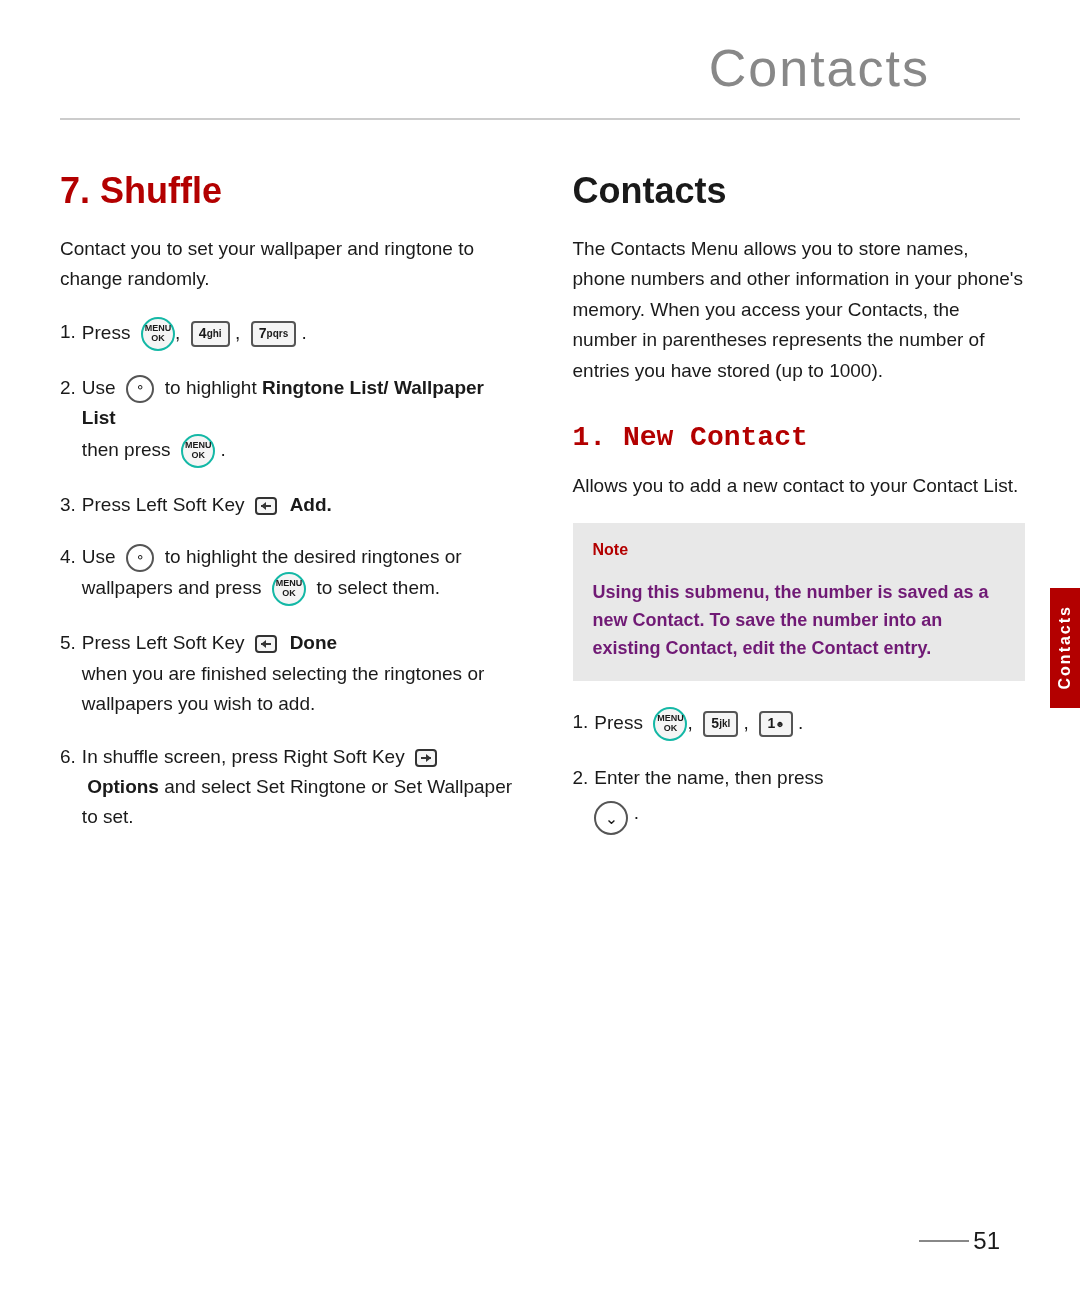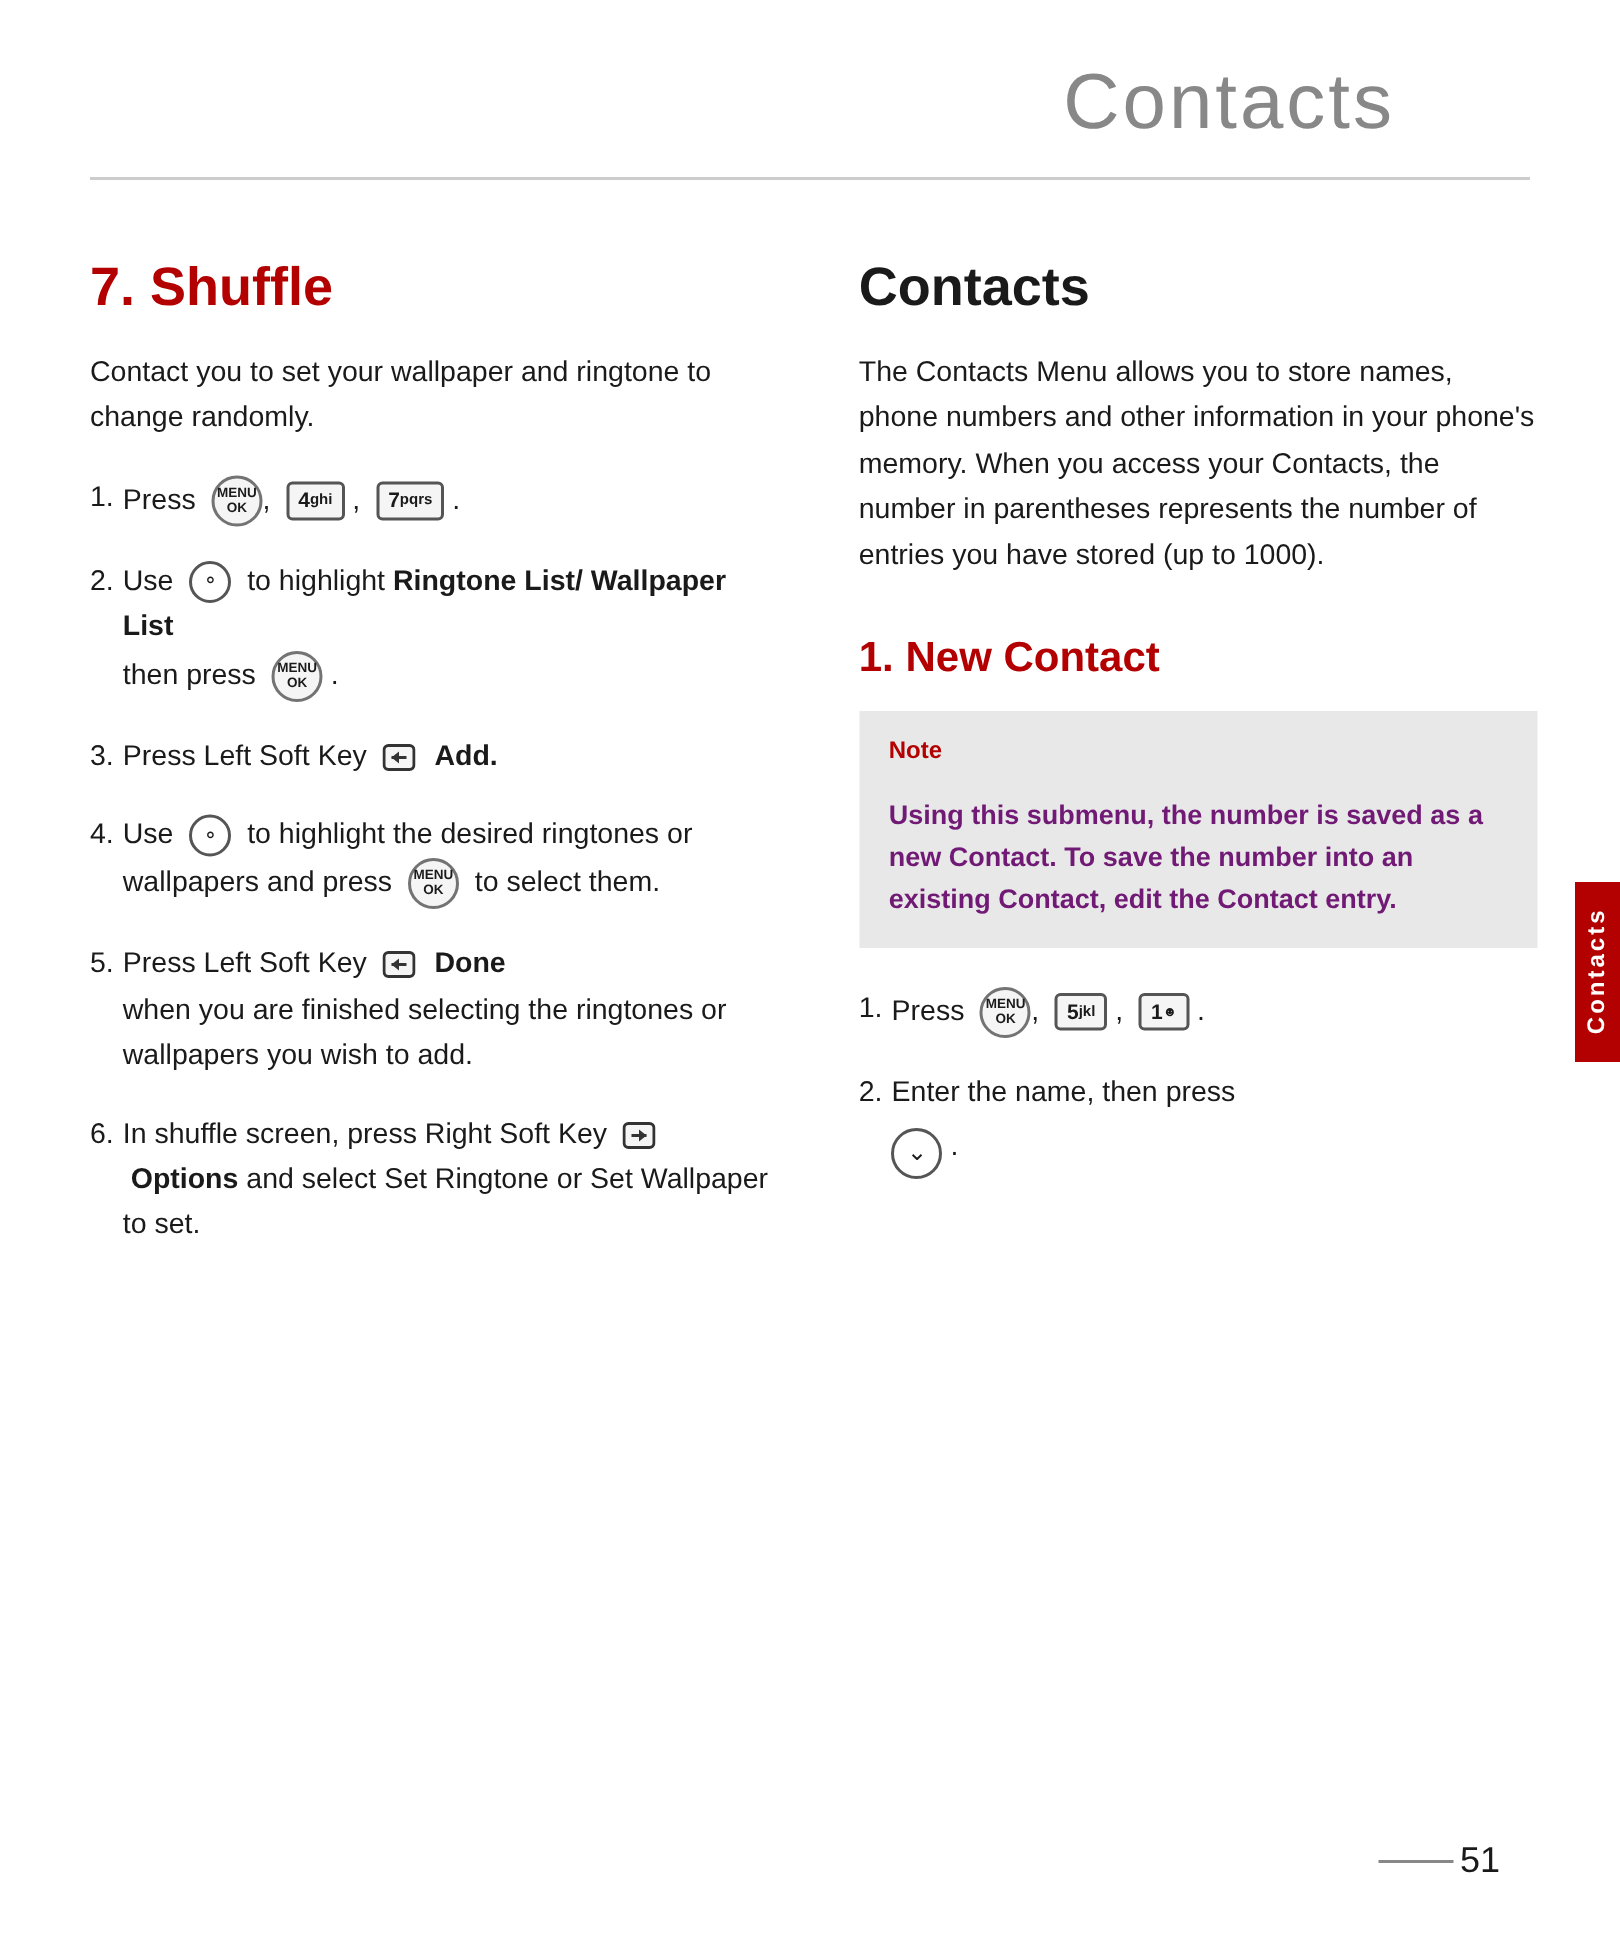--- a/index.html
+++ b/index.html
@@ -62,20 +62,21 @@
       color: #1a1a1a;
       margin-bottom: 22px;
     }
 
     .sub-heading-red {
       font-size: 28px;
       font-weight: 700;
       color: #b30000;
       margin-bottom: 18px;
       margin-top: 36px;
+      font-family: Liberation Mono, monospace;
     }
 
     
     .body-text {
       font-size: 19px;
       line-height: 1.6;
       color: #1a1a1a;
       margin-bottom: 22px;
     }
 
@@ -119,21 +120,21 @@
       background: #f5f5f5;
       min-width: 32px;
       vertical-align: middle;
       line-height: 1.4;
     }
 
     .key-icon-menu {
       display: inline-flex;
       align-items: center;
       justify-content: center;
-      border: 2px solid #737373;
+      border: 2px solid #14b8a6;
       border-radius: 50%;
       width: 34px;
       height: 34px;
       font-size: 10px;
       font-weight: 700;
       background: #f5f5f5;
       vertical-align: middle;
       text-align: center;
       line-height: 1.1;
     }
@@ -334,20 +335,21 @@
   </div>
 
   <div class="right-column">
 
     <h2 class="section-heading-dark">Contacts</h2>
 
     <p class="body-text">The Contacts Menu allows you to store names, phone numbers and other information in your phone's memory. When you access your Contacts, the number in parentheses represents the number of entries you have stored (up to 1000).</p>
 
     <h3 class="sub-heading-red">1. New Contact</h3>
 
+    <p class="body-text">Allows you to add a new contact to your Contact List.</p>
 
     <div class="note-box">
       <div class="note-label">Note</div>
       <div class="note-text">Using this submenu, the number is saved as a new Contact. To save the number into an existing Contact, edit the Contact entry.</div>
     </div>
 
     <ol class="step-list">
 
       <li>
         <span class="step-num">1.</span>

